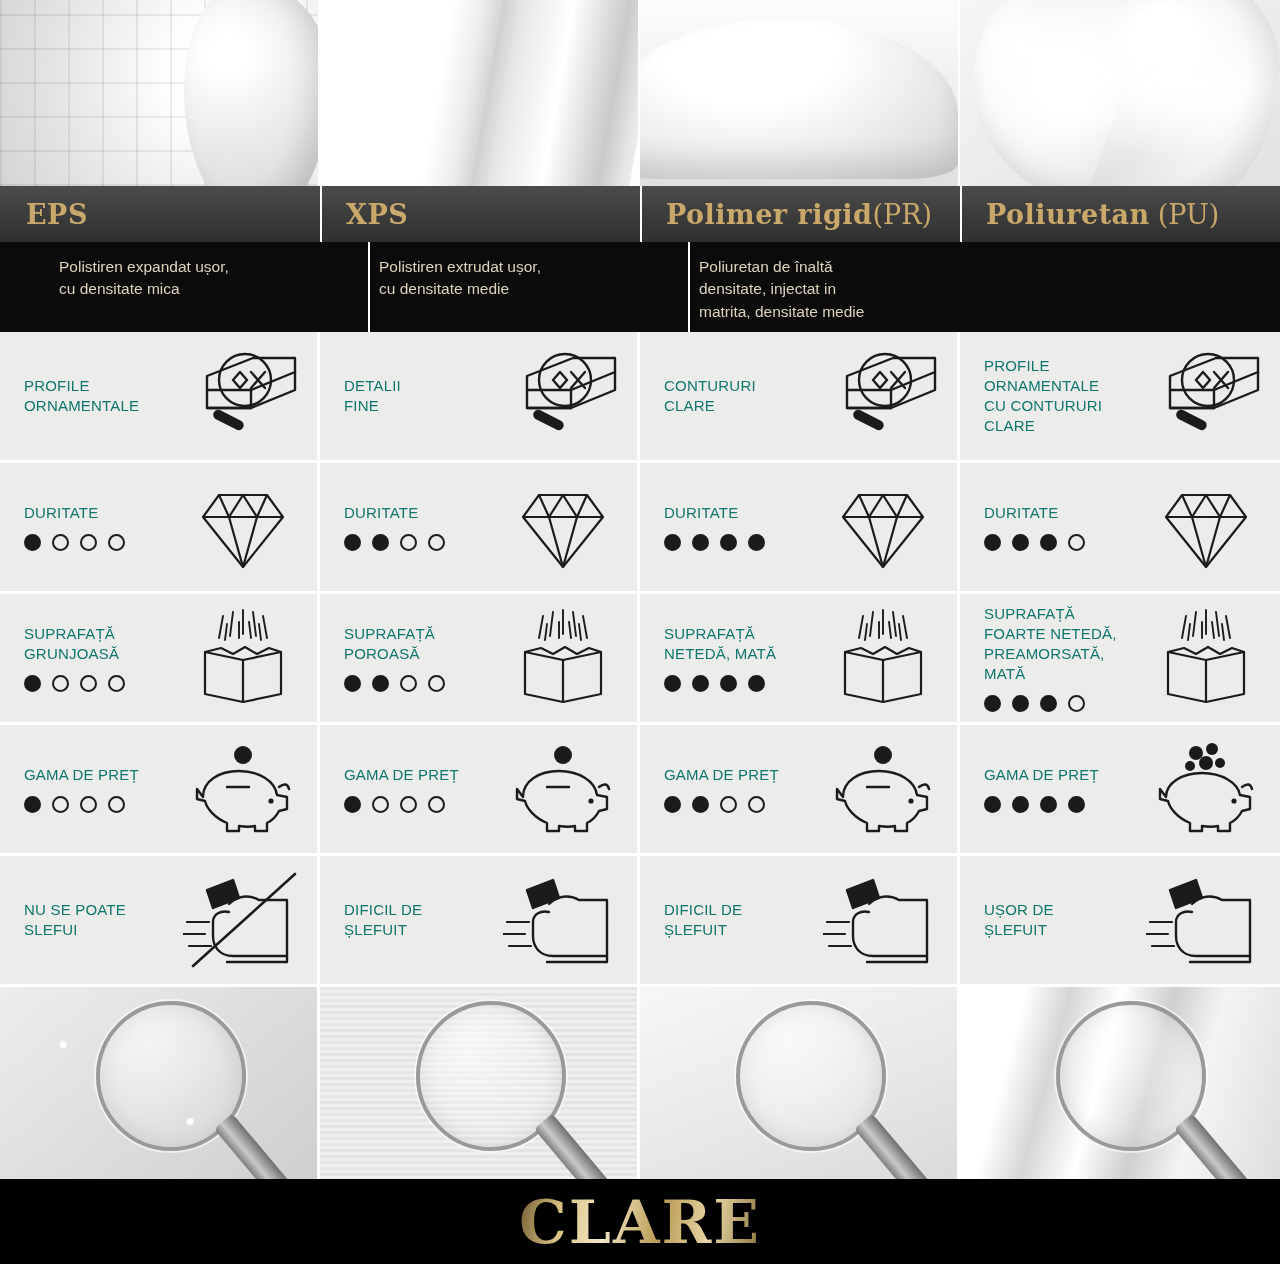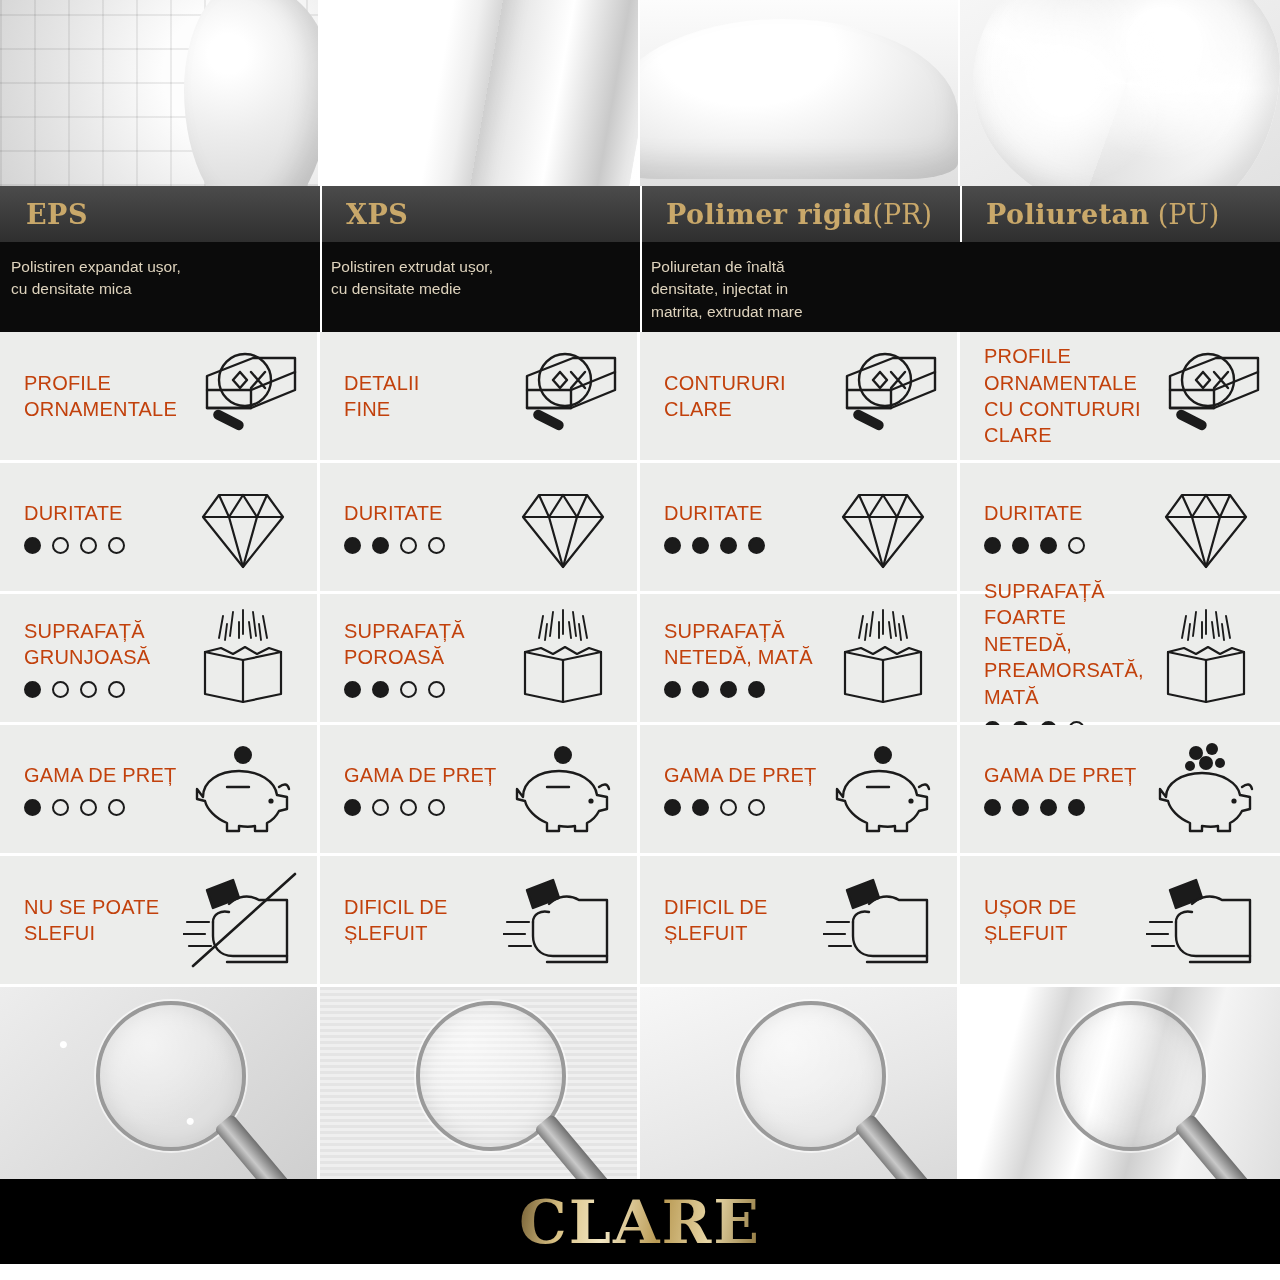--- a/index.html
+++ b/index.html
@@ -50,30 +50,30 @@
   .title-cell + .title-cell:before { content:""; position:absolute; left:0; top:0; bottom:0; width:2px; background:#fff; }
   .title-text {
     font-family: "DejaVu Serif", serif; font-weight: 700; font-size: 27px; letter-spacing: .5px;
     color:#c9a86a;
   }
   .title-sub { font-family: "DejaVu Serif", serif; font-weight:700; font-size:27px; color:#c9a86a; }
   .paren { color:#c9a86a; font-weight:400; }
 
   
   .desc-band { display: grid; grid-template-columns: repeat(4, 1fr); height: 90px; background:#0b0b0b; }
-  .desc-cell { padding: 14px 24px 0 11px; position:relative; }
+  .desc-cell { padding: 14px 24px 0 11px; position:relative;margin-left:48px; }
   .desc-cell + .desc-cell:before { content:""; position:absolute; left:0; top:0; bottom:0; width:2px; background:#fff; }
   .desc-text { color:#ded3bd; font-size: 15.5px; line-height: 1.45; font-family:"Liberation Sans", sans-serif; }
 
   
   .grid { display:grid; grid-template-columns: repeat(4,1fr); }
   .cell { background:#ecedeb; border-right:3px solid #fff; border-bottom:3px solid #fff;
       height:131px; display:flex; align-items:center; justify-content:space-between; padding: 0 14px 0 24px; }
   .cell:nth-child(4n) { border-right:none; }
-  .cell .txt { font-size: 20px; color:#c2410c; line-height:1.32; letter-spacing:.2px; max-width: 175px; }
+  .cell .txt { font-size: 15px; color:#0f766e; line-height:1.32; letter-spacing:.2px; max-width: 175px; }
   .cell .txt .label { display:block; }
   .dots { display:flex; gap:11px; margin-top:11px; }
   .dot { width:17px; height:17px; border-radius:50%; border:2px solid #1b1b1b; }
   .dot.on { background:#1b1b1b; }
   .ico { width: 120px; height: 100px; flex: 0 0 auto; display:flex; align-items:center; justify-content:center; }
   .ico svg { width:100%; height:100%; }
 
   
   .bottom-band { display:grid; grid-template-columns:repeat(4,1fr); height: 192px; }
   .bphoto { position:relative; overflow:hidden; border-right:3px solid #fff; }
@@ -135,21 +135,21 @@
       <div class="desc-text" style="white-space:pre-line">Polistiren expandat ușor,
 cu densitate mica</div>
     </div>
     <div class="desc-cell">
       <div class="desc-text" style="white-space:pre-line">Polistiren extrudat ușor,
 cu densitate medie</div>
     </div>
     <div class="desc-cell">
       <div class="desc-text" style="white-space:pre-line">Poliuretan de înaltă
 densitate, injectat in
-matrita, extrudat mare</div>
+matrita, densitate medie</div>
     </div>
   </div>
 
   <div class="grid" id="feature-grid">
       <div class="cell">
         <div class="txt">
           <span class="label" style="white-space: pre-line;">PROFILE
 ORNAMENTALE</span>
         </div>
         <div class="ico">

